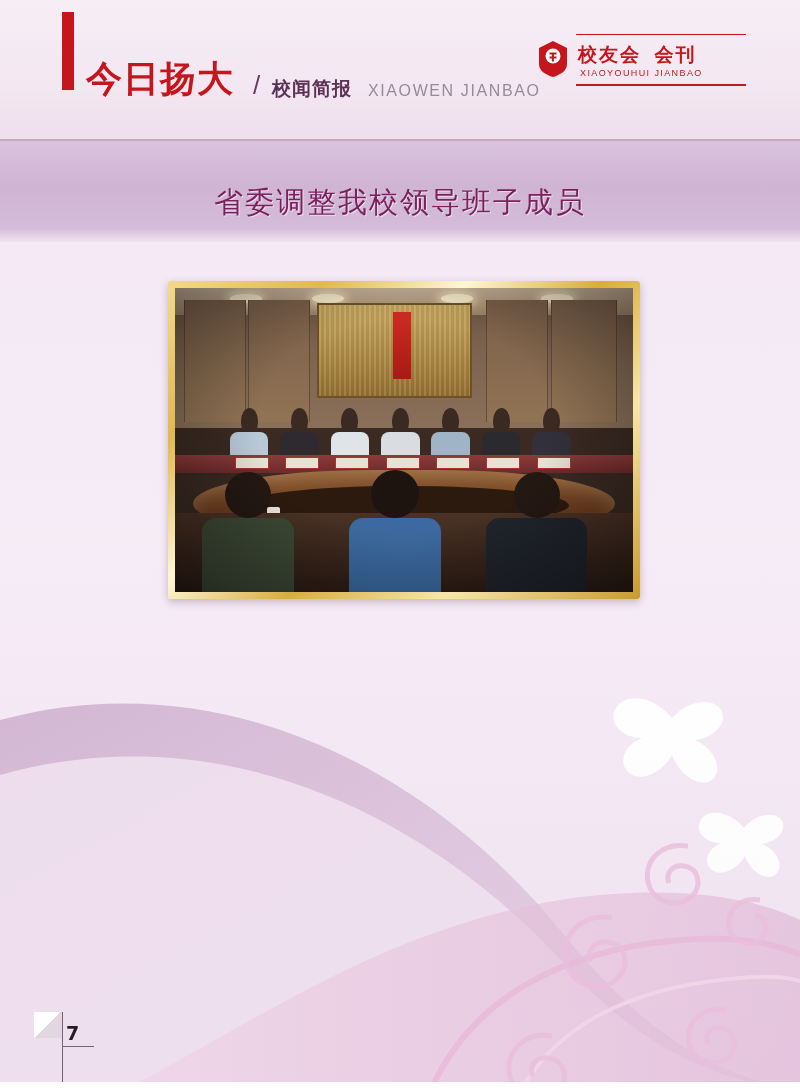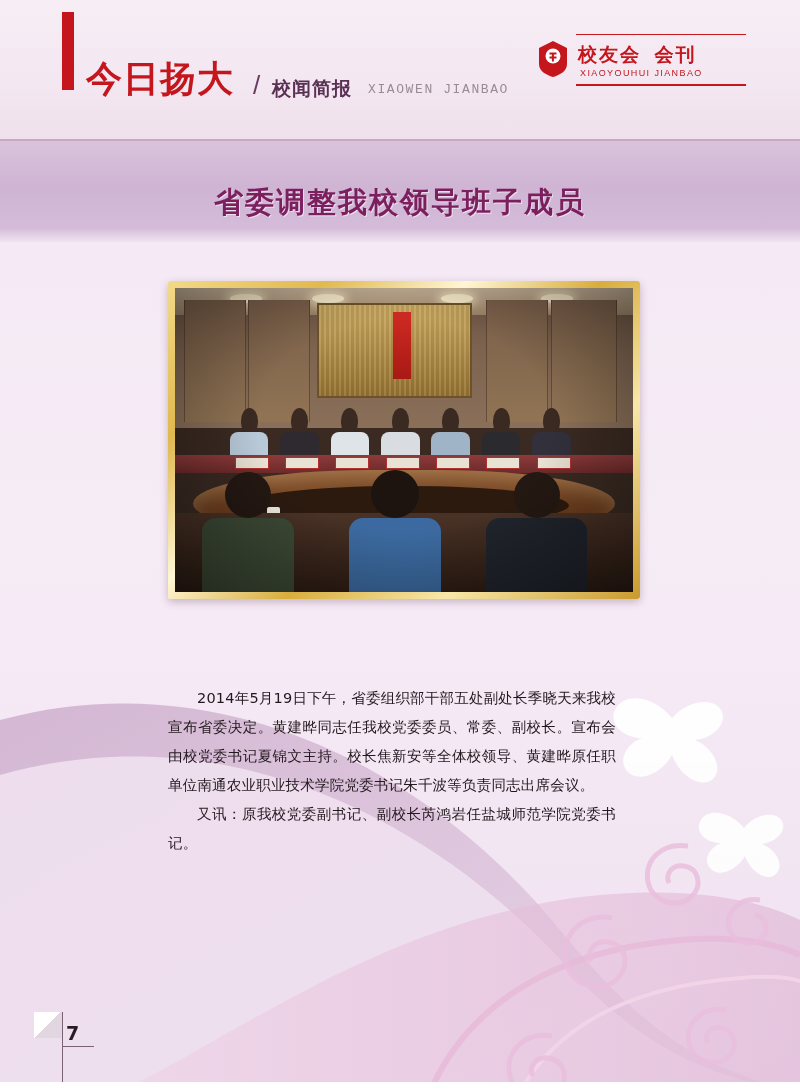--- a/index.html
+++ b/index.html
@@ -62,24 +62,23 @@
     left: 272px; top: 76px;
     font-family: "DejaVu Sans", sans-serif;
     font-size: 19px;
     font-weight: bold;
     color: #5a3154;
     letter-spacing: 1px;
   }
   .brand-sub-py {
     position: absolute;
     left: 368px; top: 82px;
-    font-size: 13px;
+    font-size: 16px;
     color: #9a8a98;
     letter-spacing: 1.6px;
-    font-family: Liberation Mono, monospace;
   }
 
   
   .logo-cluster {
     position: absolute;
     right: 54px; top: 40px;
     width: 210px; height: 52px;
   }
   .logo-mark {
     position: absolute;
@@ -131,21 +130,21 @@
     width: 800px; height: 14px;
     background: linear-gradient(to bottom, rgba(255,255,255,0) 0%, rgba(244,233,245,0.85) 100%);
   }
   .article-title {
     position: absolute;
     left: 0; top: 183px;
     width: 800px;
     text-align: center;
     font-family: "DejaVu Sans", sans-serif;
     font-size: 29px;
-    font-weight: bold;
+    font-weight: normal;
     color: #7b1f5e;
     letter-spacing: 2px;
     text-shadow: 1px 1px 0 rgba(255,255,255,0.55);
   }
 
   
   .body-bg {
     position: absolute;
     left: 0; top: 242px;
     width: 800px; height: 850px;
@@ -480,23 +479,19 @@
         </div>
         <div class="ph-fp" style="left:68%; width:22%;">
           <div class="ph-fhead" style="width:46px;height:46px;"></div>
           <div class="ph-fbody" style="width:100%;height:74px;background:#20242c;"></div>
         </div>
       </div>
       <div class="ph-vig"></div>
     </div>
   </div>
 
-  <div class="article-body">
-    <p>2014年5月19日下午，省委组织部干部五处副处长季晓天来我校宣布省委决定。黄建晔同志任我校党委委员、常委、副校长。宣布会由校党委书记夏锦文主持。校长焦新安等全体校领导、黄建晔原任职单位南通农业职业技术学院党委书记朱千波等负责同志出席会议。</p>
-    <p>又讯：原我校党委副书记、副校长芮鸿岩任盐城师范学院党委书记。</p>
-  </div>
 
   <div class="footer-fold"></div>
   <div class="footer-rule-v"></div>
   <div class="footer-rule-h"></div>
   <div class="page-number">7</div>
 
 </div>
 
 </body></html>

